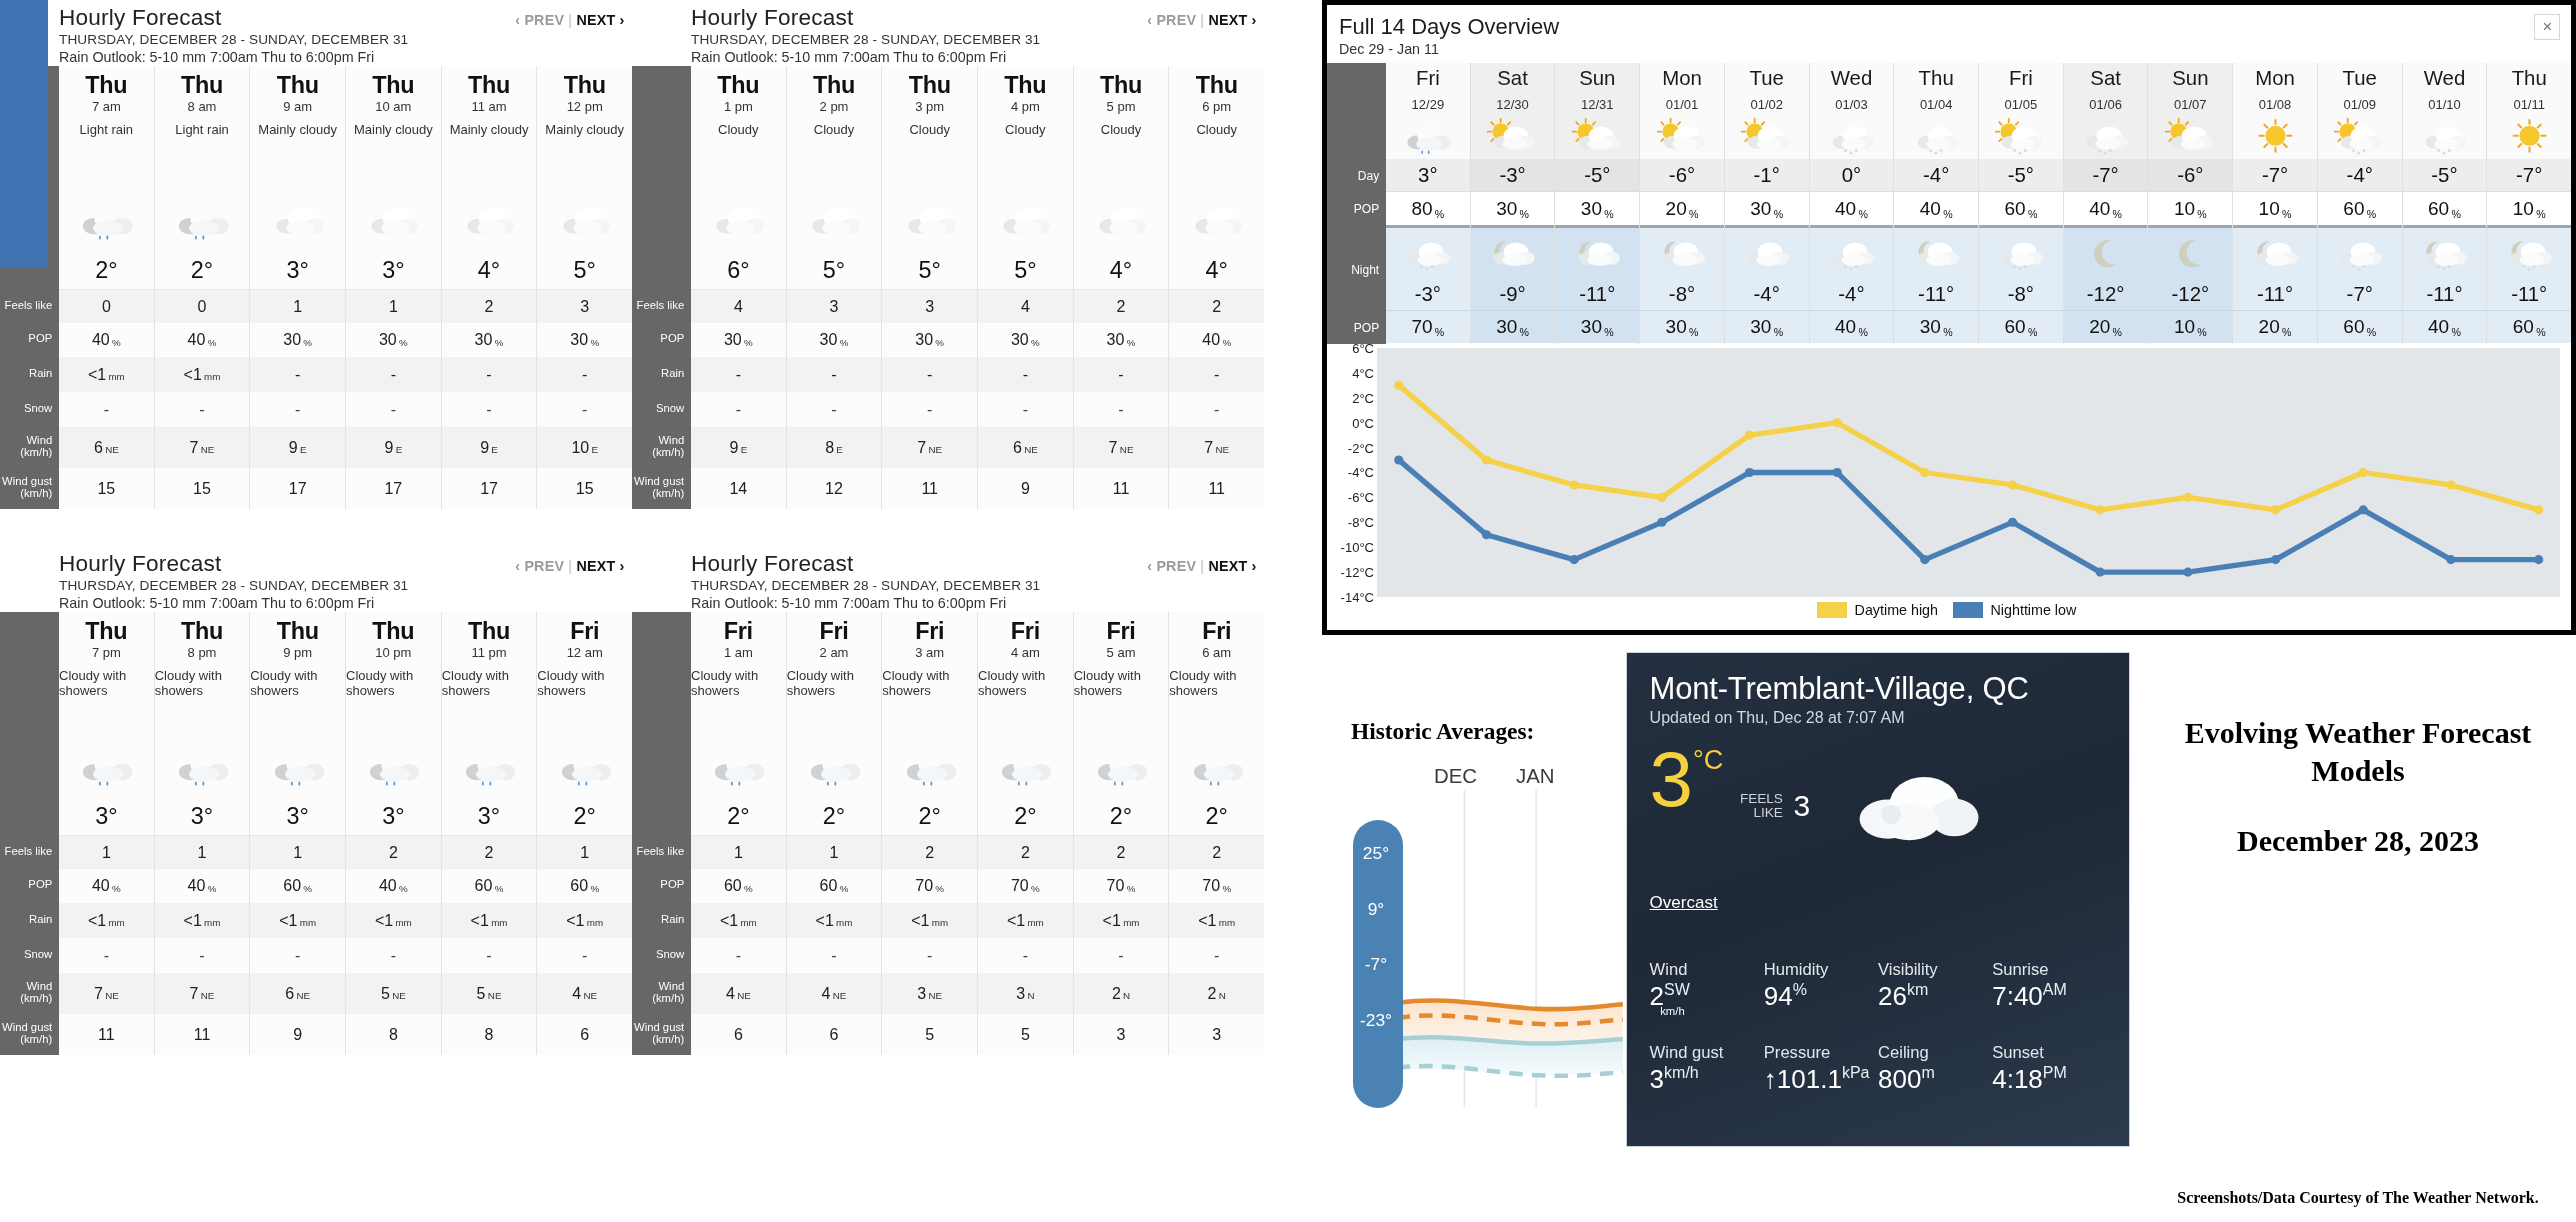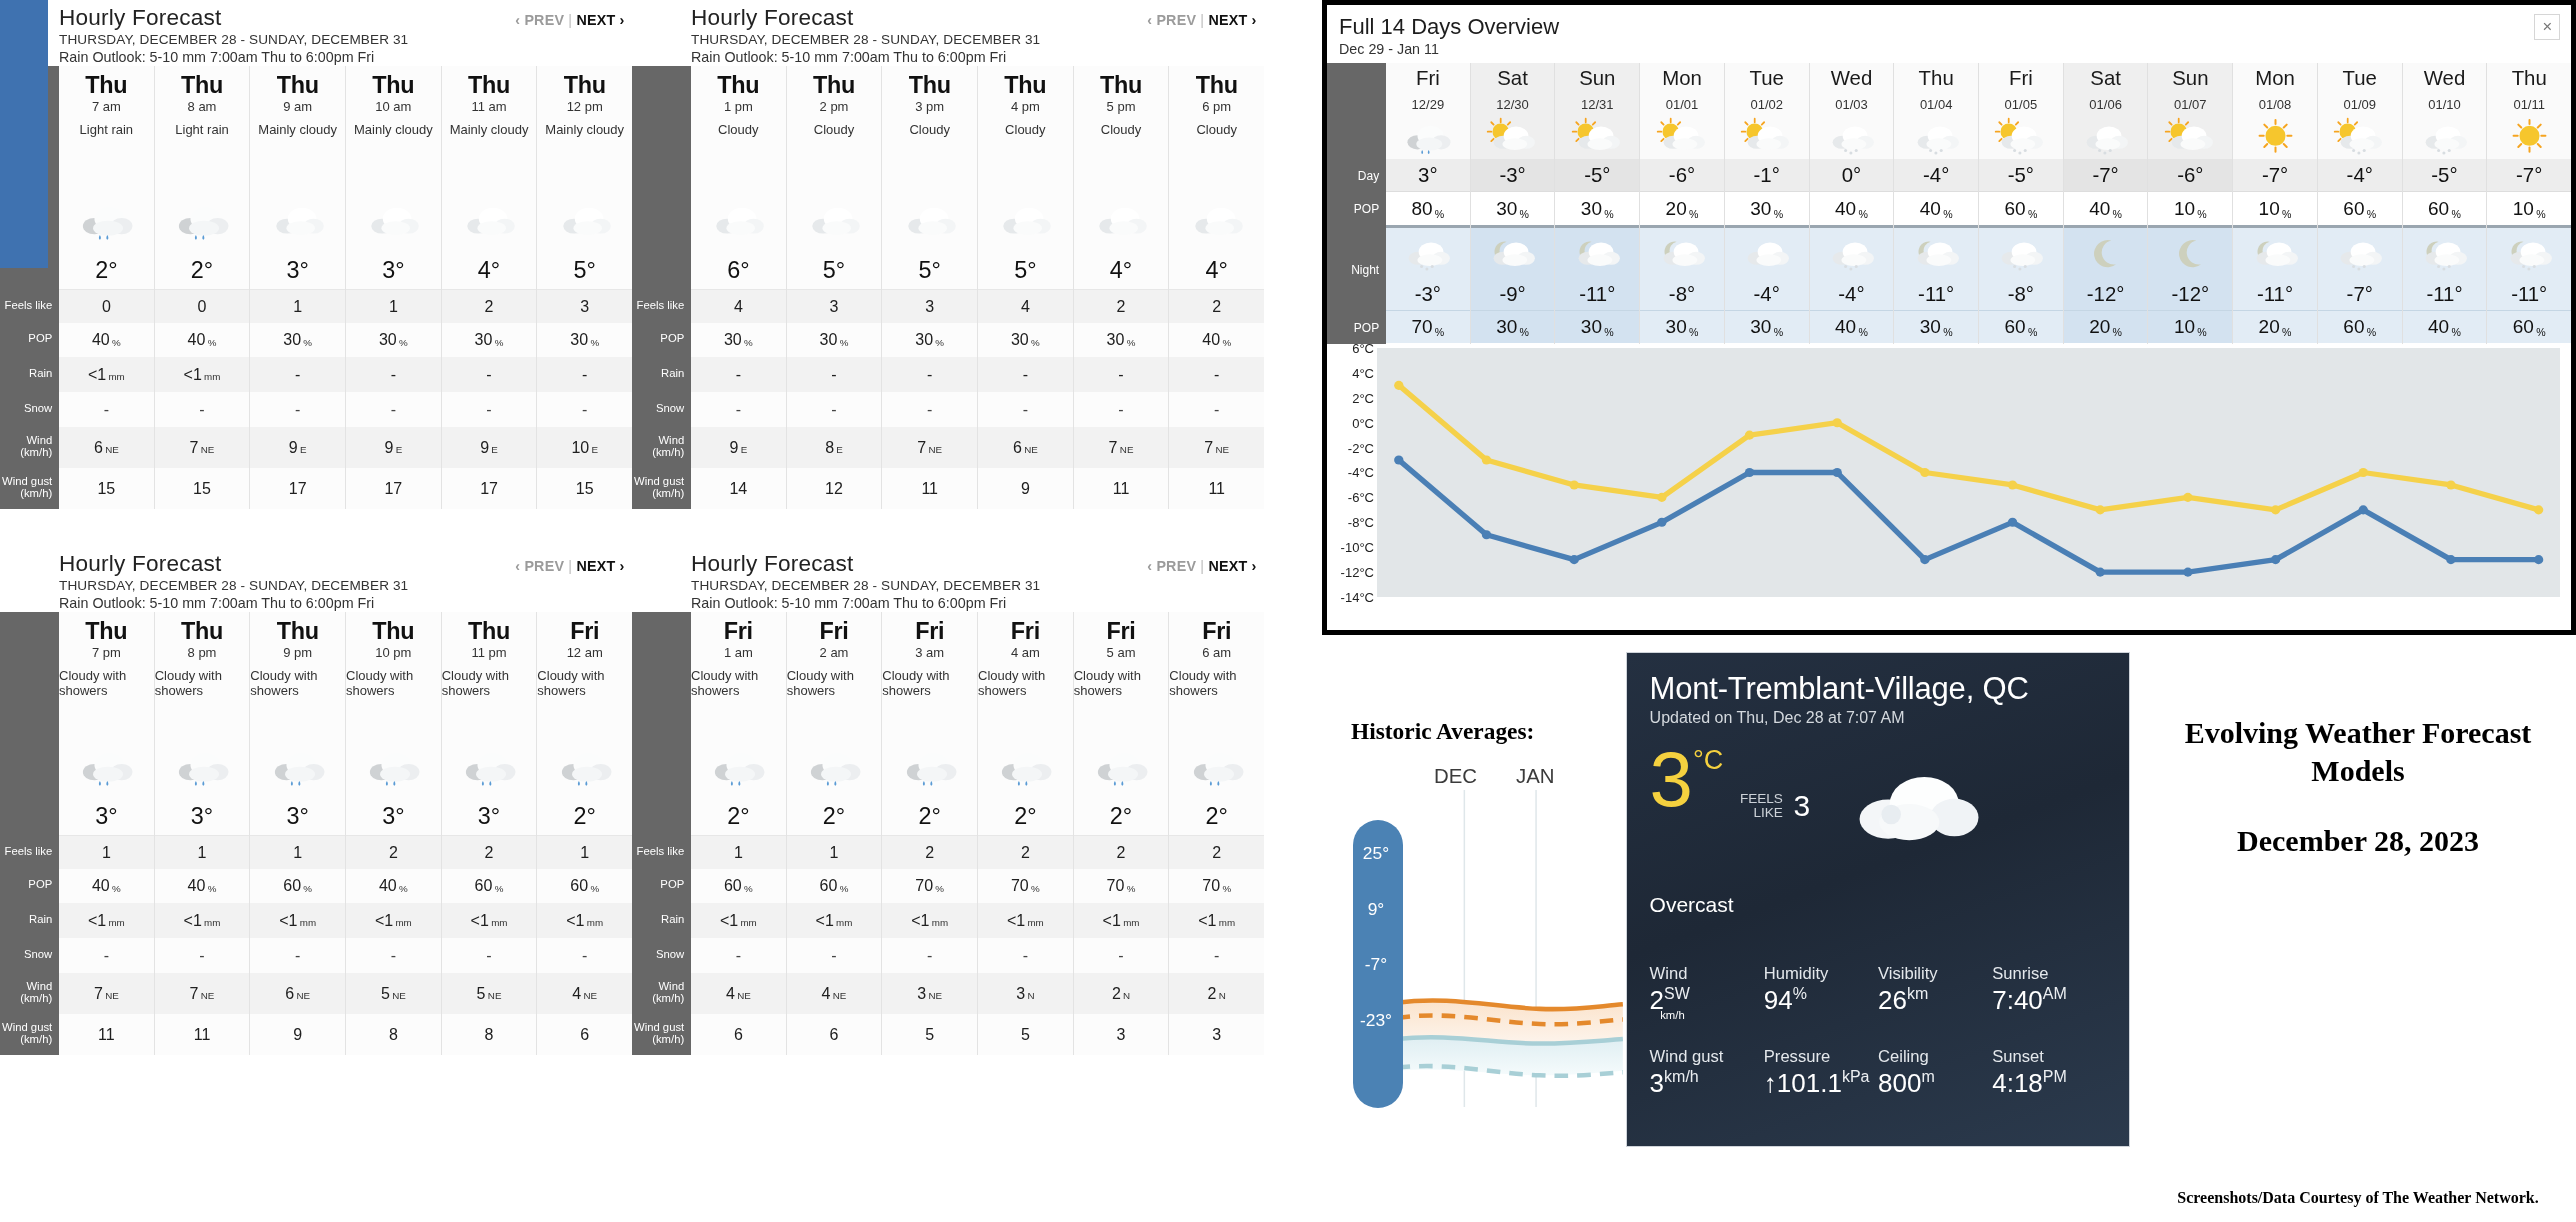--- a/index.html
+++ b/index.html
@@ -122,21 +122,21 @@
     border: 1.5px solid #cfd4da;
     color: #fff; padding: 18px 22.6px;
   }
   .cc-city { font-size: 31px; letter-spacing: -0.2px; }
   .cc-upd { font-size: 16px; color: #d4d9de; margin-top: 2.3px; }
   .cc-mid { display: flex; align-items: flex-start; margin-top: 18px; height: 143px; }
   .cc-temp { font-size: 78px; color: #f5d13f; line-height: .88; font-weight: 400; }
   .cc-deg { font-size: 27px; color: #f5d13f; vertical-align: super; }
   .cc-fl { font-size: 13.6px; color: #cdd2d8; line-height: 1.05; text-align: right; }
   .cc-flv { font-size: 30px; color: #fff; }
-  .cc-cond { font-size: 21px; margin-top: 4.5px; }
+  .cc-cond { font-size: 17px; margin-top: 4.5px; text-decoration: underline; }
   .cc-metrics { display: grid; grid-template-columns: repeat(4,1fr); row-gap: 26px; margin-top: 47px; }
   .m-l { font-size: 16.6px; color: #e4e8ec; }
   .m-v { font-size: 26px; color: #fff; margin-top: 1.5px; }
   .m-u { font-size: 16px; vertical-align: super; color: #eceff2; }
   .m-u2 { font-size: 11.3px; display:inline-block; vertical-align: baseline;}
 
   
   #rt { position: absolute; left: 2143px; top: 664px; width: 430px; height: 558px; }
   .rt-if { font-family: "Liberation Serif", serif; font-weight: 700; font-size: 65px; color: #000; line-height: .9;}
   .rt-h { font-family: "Liberation Serif", serif; font-weight: 700; font-size: 30px; color: #000;
@@ -1617,20 +1617,30 @@
               <circle cx="703.6923076923076" cy="280.5" r="6" fill="#4a7fb5"></circle>
               <circle cx="816.3076923076923" cy="230.99999999999997" r="6" fill="#4a7fb5"></circle>
               <circle cx="928.9230769230769" cy="297" r="6" fill="#4a7fb5"></circle>
               <circle cx="1041.5384615384614" cy="297" r="6" fill="#4a7fb5"></circle>
               <circle cx="1154.1538461538462" cy="280.5" r="6" fill="#4a7fb5"></circle>
               <circle cx="1266.7692307692307" cy="214.5" r="6" fill="#4a7fb5"></circle>
               <circle cx="1379.3846153846152" cy="280.5" r="6" fill="#4a7fb5"></circle>
               <circle cx="1492" cy="280.5" r="6" fill="#4a7fb5"></circle>
             </svg></div>
       </div>
+      <div class="legend" id="legend-host">
+          <div class="lg">
+     <span class="sw" style="background:#f5d14a"></span>
+     <span>Daytime high</span>
+   </div>
+          <div class="lg">
+     <span class="sw" style="background:#4a7fb5"></span>
+     <span>Nighttime low</span>
+   </div>
+        </div>
     </div>
   </div>
 
   <div id="historic">
     <div class="ha-title">Historic Averages:</div>
     <div class="ha-months">
       <span>DEC</span>
       <span>JAN</span>
     </div>
     <div class="ha-chart" id="ha-chart-host"><svg width="272" height="317" viewBox="0 0 360 420">

